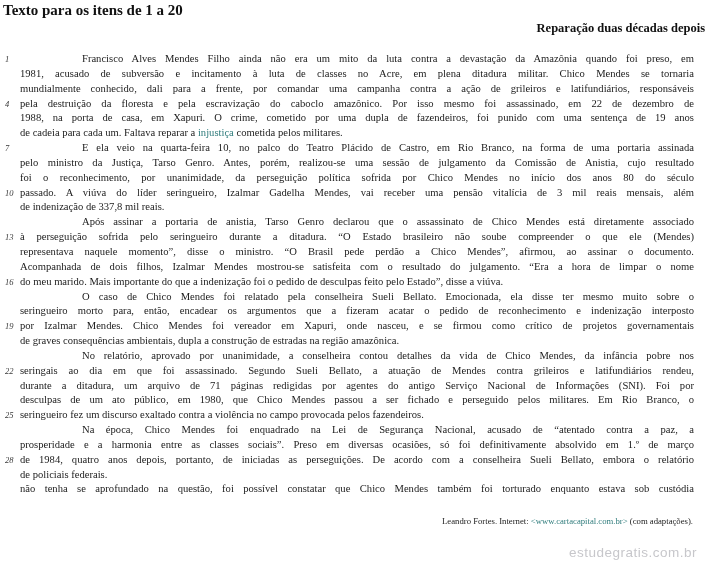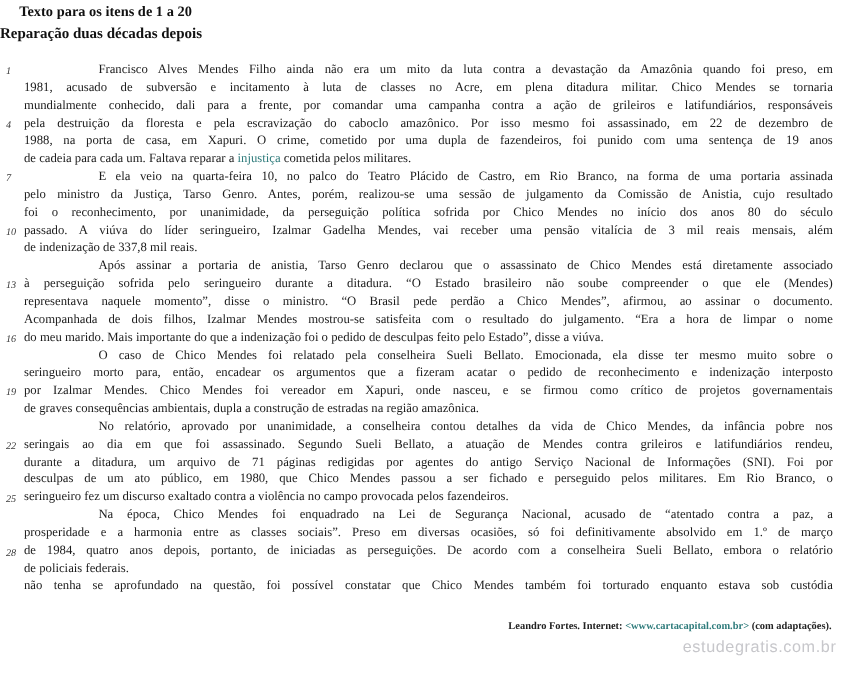--- a/index.html
+++ b/index.html
@@ -7,29 +7,29 @@
     position: relative;
     width: 705px;
     height: 566px;
     background: #ffffff;
     overflow: hidden;
     font-family: "Liberation Serif", serif;
     color: #1b1b1b;
   }
   .doc-header {
     position: absolute;
-    top: 2px; left: 16px;
-    font-size: 12px;
+    top: 2px; left: 3px;
+    font-size: 15px;
     font-weight: bold;
     color: #111;
   }
   .doc-title {
     position: absolute;
     top: 21px; left: 0; right: 0;
-    text-align: left;
+    text-align: right;
     font-size: 12.5px;
     font-weight: bold;
     color: #111;
   }
   .text-lines {
     position: absolute;
     top: 52px;
     left: 20px;
     right: 11px;
   }
@@ -53,25 +53,24 @@
     color: #3a3a3a;
     text-indent: 0;
   }
   .hl {  }
   .attribution {
     position: absolute;
     top: 516px;
     right: 12px;
     font-size: 8.7px;
     color: #222;
-    font-weight: bold;
   }
   .watermark {
     position: absolute;
-    top: 531px;
+    top: 545px;
     right: 8px;
     font-family: "Liberation Sans", sans-serif;
     font-size: 13.5px;
     letter-spacing: 0.5px;
   }
 </style>
 </head>
 <body>
 
 <div class="page" style="color: rgb(27, 27, 27);">

